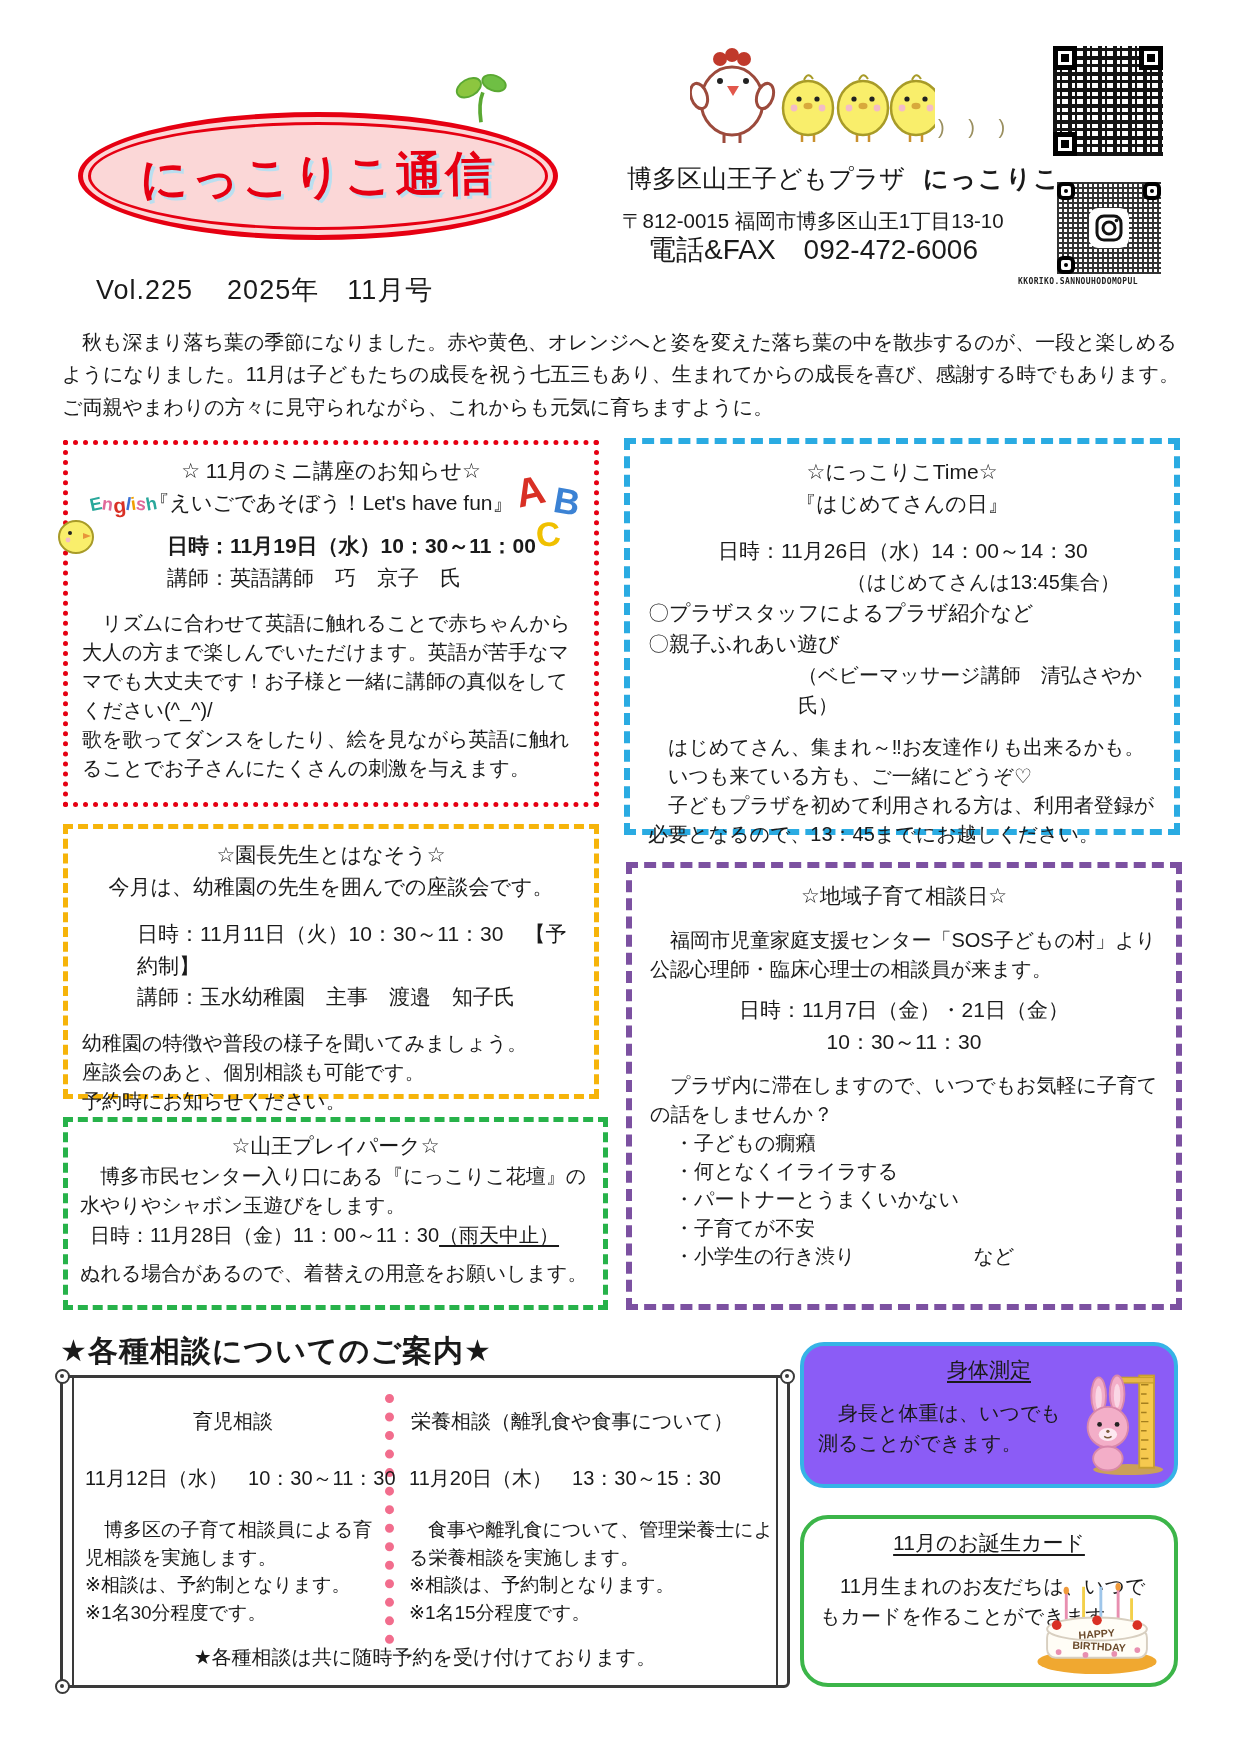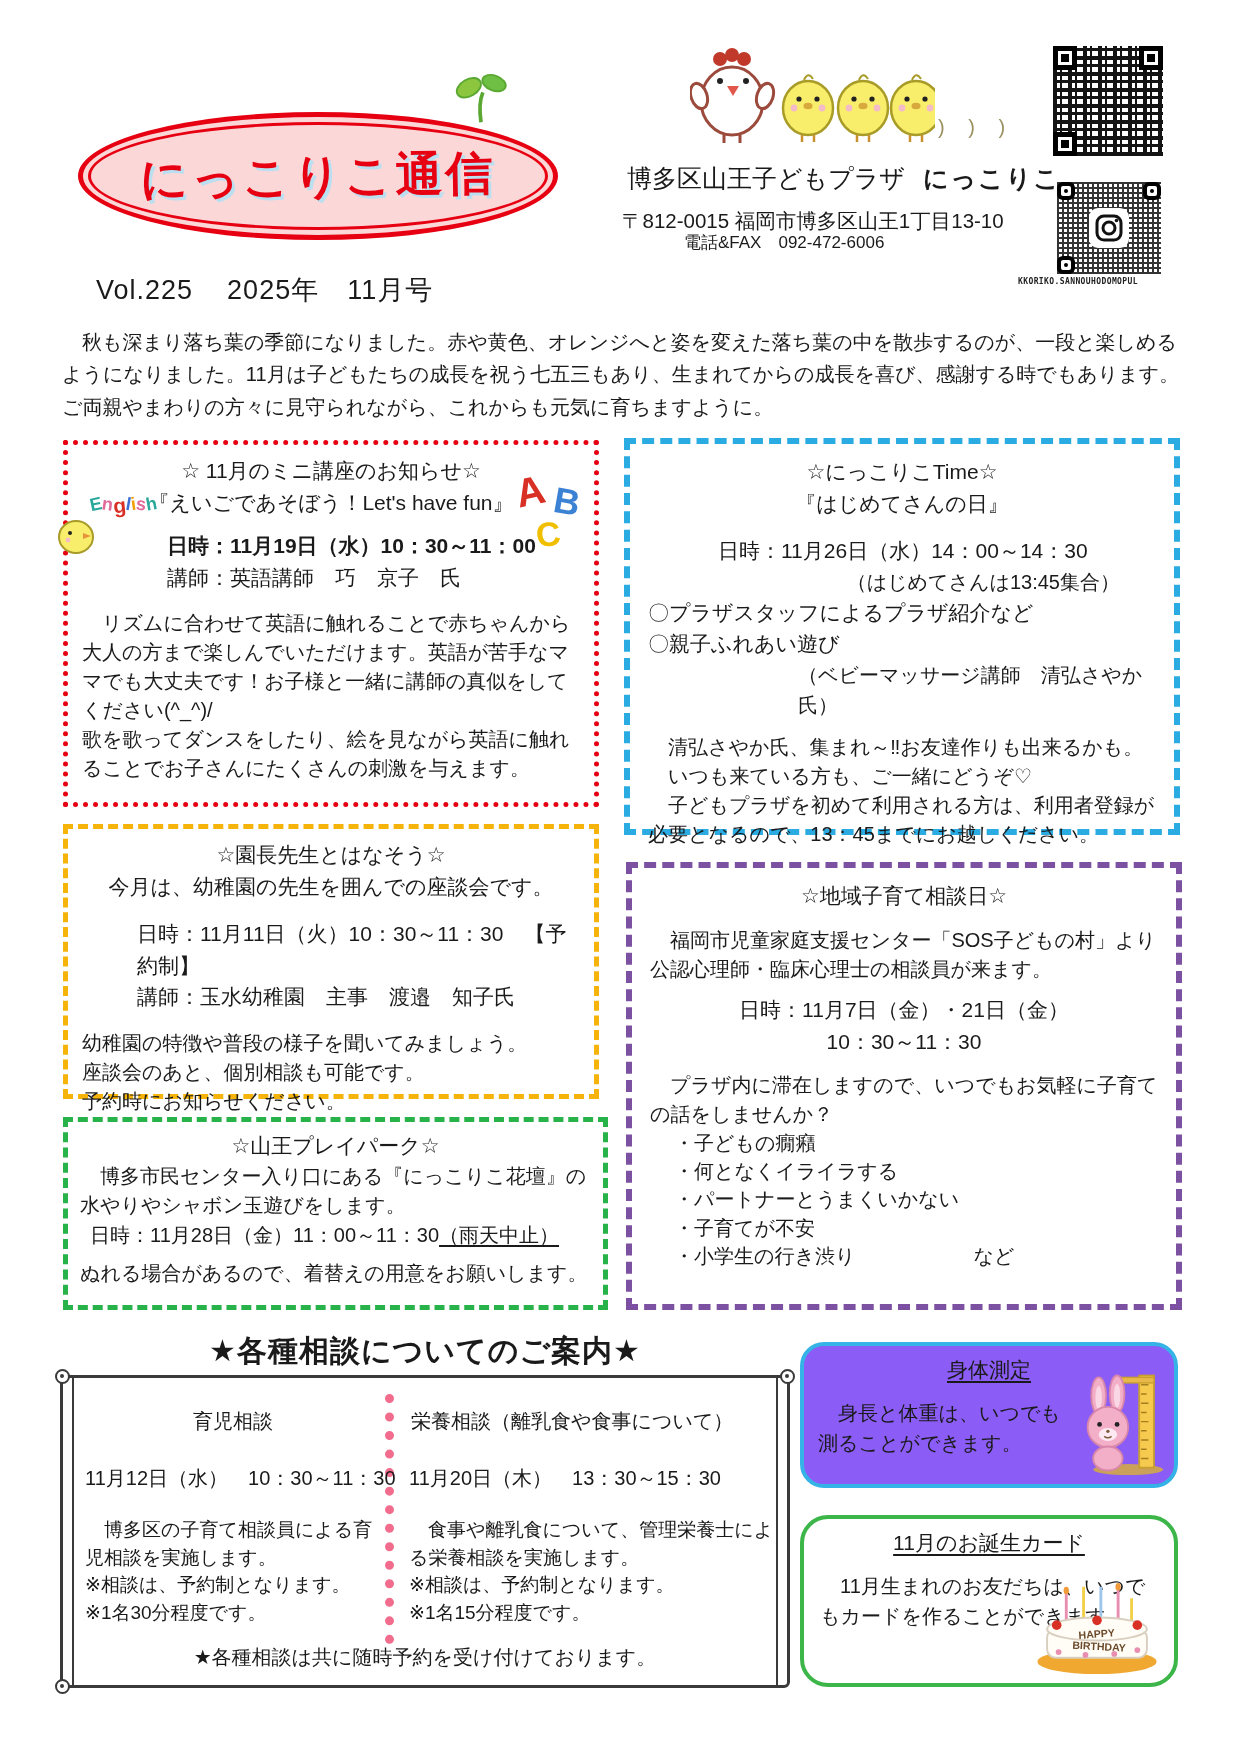--- a/index.html
+++ b/index.html
@@ -12,21 +12,21 @@
     display:flex;align-items:center;justify-content:center;box-sizing:border-box;}
   .logo-oval .inner{position:absolute;inset:5px;border:3px solid #e60012;border-radius:50%;}
   .logo-text{position:relative;font-size:47px;font-weight:800;color:#e60012;letter-spacing:3px;
     text-shadow:3px 3px 0 #b9dff0;transform:rotate(-1deg);}
   .sprout{position:absolute;left:452px;top:70px;}
   .hen-chicks{position:absolute;left:690px;top:46px;}
   .chick-marks{position:absolute;left:938px;top:116px;font-size:20px;color:#9a8f5f;letter-spacing:9px;}
   .org-line{position:absolute;left:627px;top:162px;font-size:25px;white-space:nowrap;}
   .org-nick{font-weight:800;margin-left:18px;letter-spacing:2px;}
   .addr1{position:absolute;left:622px;top:207px;font-size:20.5px;white-space:nowrap;}
-  .addr2{position:absolute;left:684px;top:231px;font-size:17px;white-space:nowrap;}
+  .addr2{position:absolute;left:648px;top:231px;font-size:28px;white-space:nowrap;}
 
   .qr{position:absolute;background:#fff;}
   .qr1{left:1053px;top:46px;width:110px;height:110px;
     background-image:
       repeating-linear-gradient(90deg,#141414 0 4px,transparent 4px 7px,#141414 7px 9px,transparent 9px 15px),
       repeating-linear-gradient(0deg,#141414 0 4px,transparent 4px 9px,#141414 9px 12px,transparent 12px 16px);}
   .qr1 .f{position:absolute;width:24px;height:24px;border:5px solid #000;background:#fff;box-sizing:border-box;}
   .qr1 .f::after{content:"";position:absolute;inset:3px;background:#000;}
   .f-tl{left:0;top:0}.f-tr{right:0;top:0}.f-bl{left:0;bottom:0}
   .qr2{left:1057px;top:182px;width:104px;height:92px;
@@ -87,21 +87,21 @@
   .e4{color:#f0a000;transform:rotate(-8deg);}
   .e5{color:#e06a9a;transform:rotate(6deg);}
   .e6{color:#2aa89b;transform:rotate(-10deg);}
   .abc-badge{position:absolute;right:-4px;top:26px;width:84px;height:92px;font-weight:900;}
   .abc-badge span{position:absolute;display:inline-block;}
   .a0{left:2px;top:-2px;font-size:40px;color:#d93025;transform:rotate(-12deg);}
   .a1{left:40px;top:10px;font-size:36px;color:#3b82d4;transform:rotate(10deg);}
   .a2{left:22px;top:44px;font-size:34px;color:#f0c000;transform:rotate(-6deg);}
 
   
-  .consult-title{position:absolute;left:60px;top:1331px;width:730px;text-align:center;
+  .consult-title{position:absolute;left:60px;top:1331px;width:730px;text-align:left;
     font-size:30px;font-weight:bold;letter-spacing:1px;}
   .scroll{position:absolute;left:60px;top:1375px;width:730px;height:313px;background:#fff;
     border:3px solid #3a3a3a;border-radius:6px;box-sizing:border-box;}
   .scroll::before{content:"";position:absolute;left:9px;top:0;bottom:0;border-left:2px solid #3a3a3a;}
   .scroll::after{content:"";position:absolute;right:9px;top:0;bottom:0;border-left:2px solid #3a3a3a;}
   .curl{position:absolute;width:15px;height:15px;border:2.5px solid #3a3a3a;border-radius:50%;background:#fff;box-sizing:border-box;}
   .curl::after{content:"";position:absolute;left:3px;top:3px;width:4px;height:4px;border-radius:50%;background:#3a3a3a;}
   .curl-tl{left:-8px;top:-9px}.curl-tr{right:-8px;top:-9px}.curl-bl{left:-8px;bottom:-9px}
   .divider{position:absolute;left:322px;top:16px;height:250px;width:0;border-left:9px dotted #f26d8d;}
   .col-l{position:absolute;left:22px;top:16px;width:296px;}
@@ -251,21 +251,21 @@
   </div>
 
   <div class="jbox box-blue">
     <div class="btitle">☆にっこりこTime☆</div>
     <div class="btitle">『はじめてさんの日』</div>
     <div class="dtline dt1">日時：11月26日（水）14：00～14：30</div>
     <div class="gather">（はじめてさんは13:45集合）</div>
     <div class="dtline">〇プラザスタッフによるプラザ紹介など</div>
     <div class="dtline">〇親子ふれあい遊び</div>
     <div class="blue-note">（ベビーマッサージ講師　清弘さやか氏）</div>
-    <div class="bt para">　清弘さやか氏、集まれ～‼お友達作りも出来るかも。</div>
+    <div class="bt para">　はじめてさん、集まれ～‼お友達作りも出来るかも。</div>
     <div class="bt">　いつも来ている方も、ご一緒にどうぞ♡</div>
     <div class="bt">　子どもプラザを初めて利用される方は、利用者登録が必要となるので、13：45までにお越しください。</div>
   </div>
 
   <div class="jbox box-yellow">
     <div class="btitle">☆園長先生とはなそう☆</div>
     <div class="btitle">今月は、幼稚園の先生を囲んでの座談会です。</div>
     <div class="dtline dt1">日時：11月11日（火）10：30～11：30　【予約制】</div>
     <div class="dtline">講師：玉水幼稚園　主事　渡邉　知子氏</div>
     <div class="bt para">幼稚園の特徴や普段の様子を聞いてみましょう。</div>

